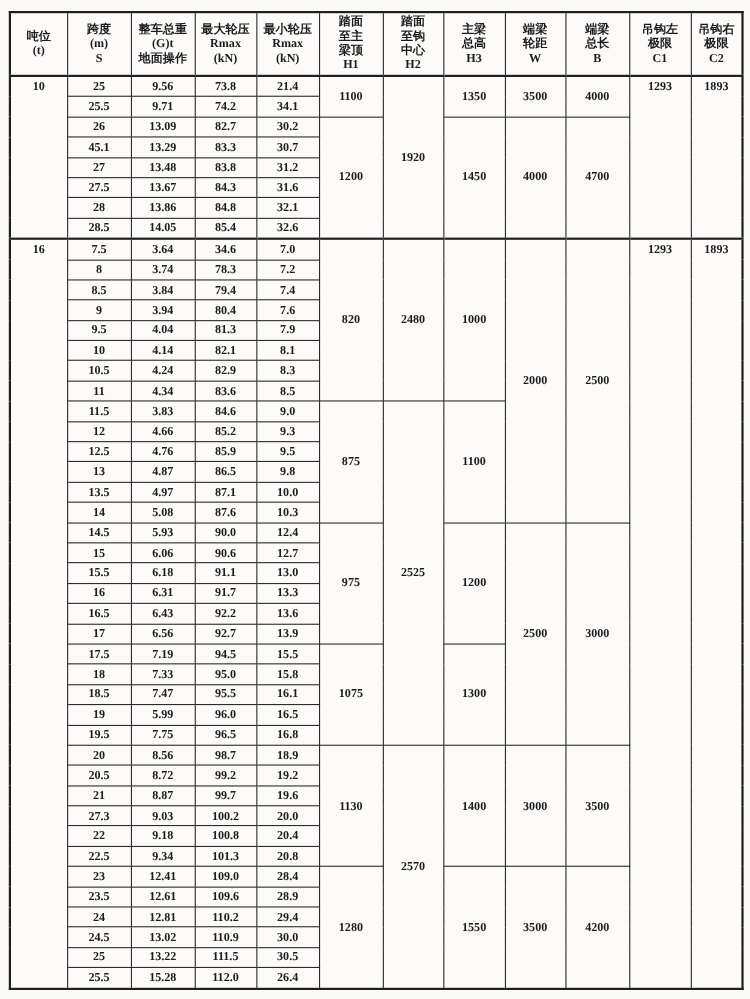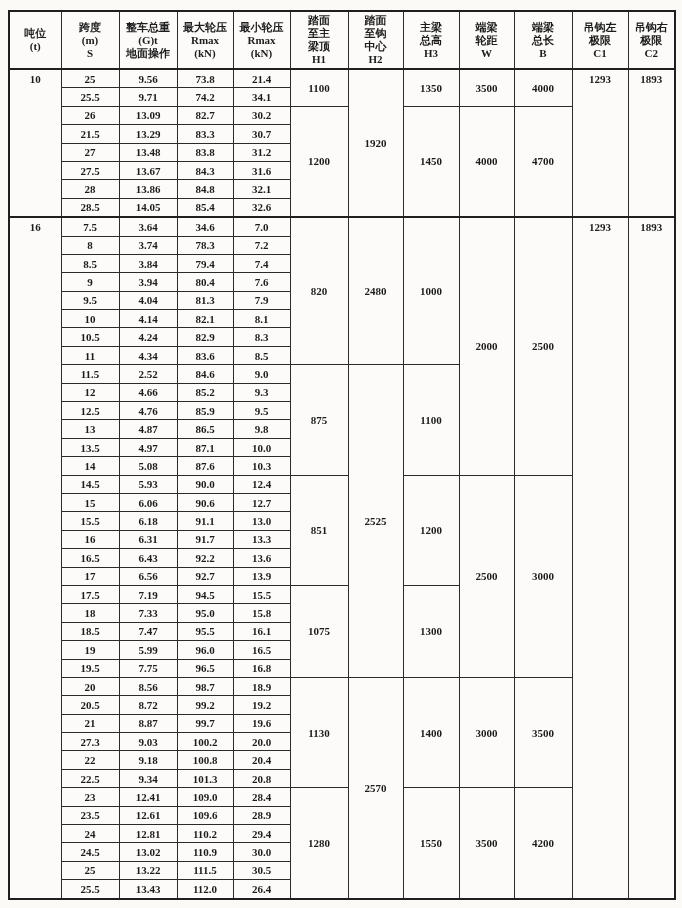--- a/index.html
+++ b/index.html
@@ -132,21 +132,21 @@
         <td data-name="cell-span" class="col-span">26</td>
         <td data-name="cell-weight" class="col-weight">13.09</td>
         <td data-name="cell-rmax" class="col-rmax">82.7</td>
         <td data-name="cell-rmin" class="col-rmin">30.2</td>
         <td rowspan="6" data-name="cell-h1" class="col-h1">1200</td>
         <td rowspan="6" data-name="cell-h3" class="col-h3">1450</td>
         <td rowspan="6" data-name="cell-w" class="col-w">4000</td>
         <td rowspan="6" data-name="cell-b" class="col-b">4700</td>
       </tr>
       <tr data-name="data-row">
-        <td data-name="cell-span" class="col-span">21.5</td>
+        <td data-name="cell-span" class="col-span">45.1</td>
         <td data-name="cell-weight" class="col-weight">13.29</td>
         <td data-name="cell-rmax" class="col-rmax">83.3</td>
         <td data-name="cell-rmin" class="col-rmin">30.7</td>
       </tr>
       <tr data-name="data-row">
         <td data-name="cell-span" class="col-span">27</td>
         <td data-name="cell-weight" class="col-weight">13.48</td>
         <td data-name="cell-rmax" class="col-rmax">83.8</td>
         <td data-name="cell-rmin" class="col-rmin">31.2</td>
       </tr>
@@ -219,21 +219,21 @@
         <td data-name="cell-rmin" class="col-rmin">8.3</td>
       </tr>
       <tr data-name="data-row">
         <td data-name="cell-span" class="col-span">11</td>
         <td data-name="cell-weight" class="col-weight">4.34</td>
         <td data-name="cell-rmax" class="col-rmax">83.6</td>
         <td data-name="cell-rmin" class="col-rmin">8.5</td>
       </tr>
       <tr data-name="data-row">
         <td data-name="cell-span" class="col-span">11.5</td>
-        <td data-name="cell-weight" class="col-weight">2.52</td>
+        <td data-name="cell-weight" class="col-weight">3.83</td>
         <td data-name="cell-rmax" class="col-rmax">84.6</td>
         <td data-name="cell-rmin" class="col-rmin">9.0</td>
         <td rowspan="6" data-name="cell-h1" class="col-h1">875</td>
         <td rowspan="17" data-name="cell-h2" class="col-h2">2525</td>
         <td rowspan="6" data-name="cell-h3" class="col-h3">1100</td>
       </tr>
       <tr data-name="data-row">
         <td data-name="cell-span" class="col-span">12</td>
         <td data-name="cell-weight" class="col-weight">4.66</td>
         <td data-name="cell-rmax" class="col-rmax">85.2</td>
@@ -261,21 +261,21 @@
         <td data-name="cell-span" class="col-span">14</td>
         <td data-name="cell-weight" class="col-weight">5.08</td>
         <td data-name="cell-rmax" class="col-rmax">87.6</td>
         <td data-name="cell-rmin" class="col-rmin">10.3</td>
       </tr>
       <tr data-name="data-row">
         <td data-name="cell-span" class="col-span">14.5</td>
         <td data-name="cell-weight" class="col-weight">5.93</td>
         <td data-name="cell-rmax" class="col-rmax">90.0</td>
         <td data-name="cell-rmin" class="col-rmin">12.4</td>
-        <td rowspan="6" data-name="cell-h1" class="col-h1">851</td>
+        <td rowspan="6" data-name="cell-h1" class="col-h1">975</td>
         <td rowspan="6" data-name="cell-h3" class="col-h3">1200</td>
         <td rowspan="11" data-name="cell-w" class="col-w">2500</td>
         <td rowspan="11" data-name="cell-b" class="col-b">3000</td>
       </tr>
       <tr data-name="data-row">
         <td data-name="cell-span" class="col-span">15</td>
         <td data-name="cell-weight" class="col-weight">6.06</td>
         <td data-name="cell-rmax" class="col-rmax">90.6</td>
         <td data-name="cell-rmin" class="col-rmin">12.7</td>
       </tr>
@@ -405,18 +405,18 @@
         <td data-name="cell-rmin" class="col-rmin">30.0</td>
       </tr>
       <tr data-name="data-row">
         <td data-name="cell-span" class="col-span">25</td>
         <td data-name="cell-weight" class="col-weight">13.22</td>
         <td data-name="cell-rmax" class="col-rmax">111.5</td>
         <td data-name="cell-rmin" class="col-rmin">30.5</td>
       </tr>
       <tr data-name="data-row">
         <td data-name="cell-span" class="col-span">25.5</td>
-        <td data-name="cell-weight" class="col-weight">13.43</td>
+        <td data-name="cell-weight" class="col-weight">15.28</td>
         <td data-name="cell-rmax" class="col-rmax">112.0</td>
         <td data-name="cell-rmin" class="col-rmin">26.4</td>
       </tr>
     </tbody>
   </table>
 
 </body></html>

